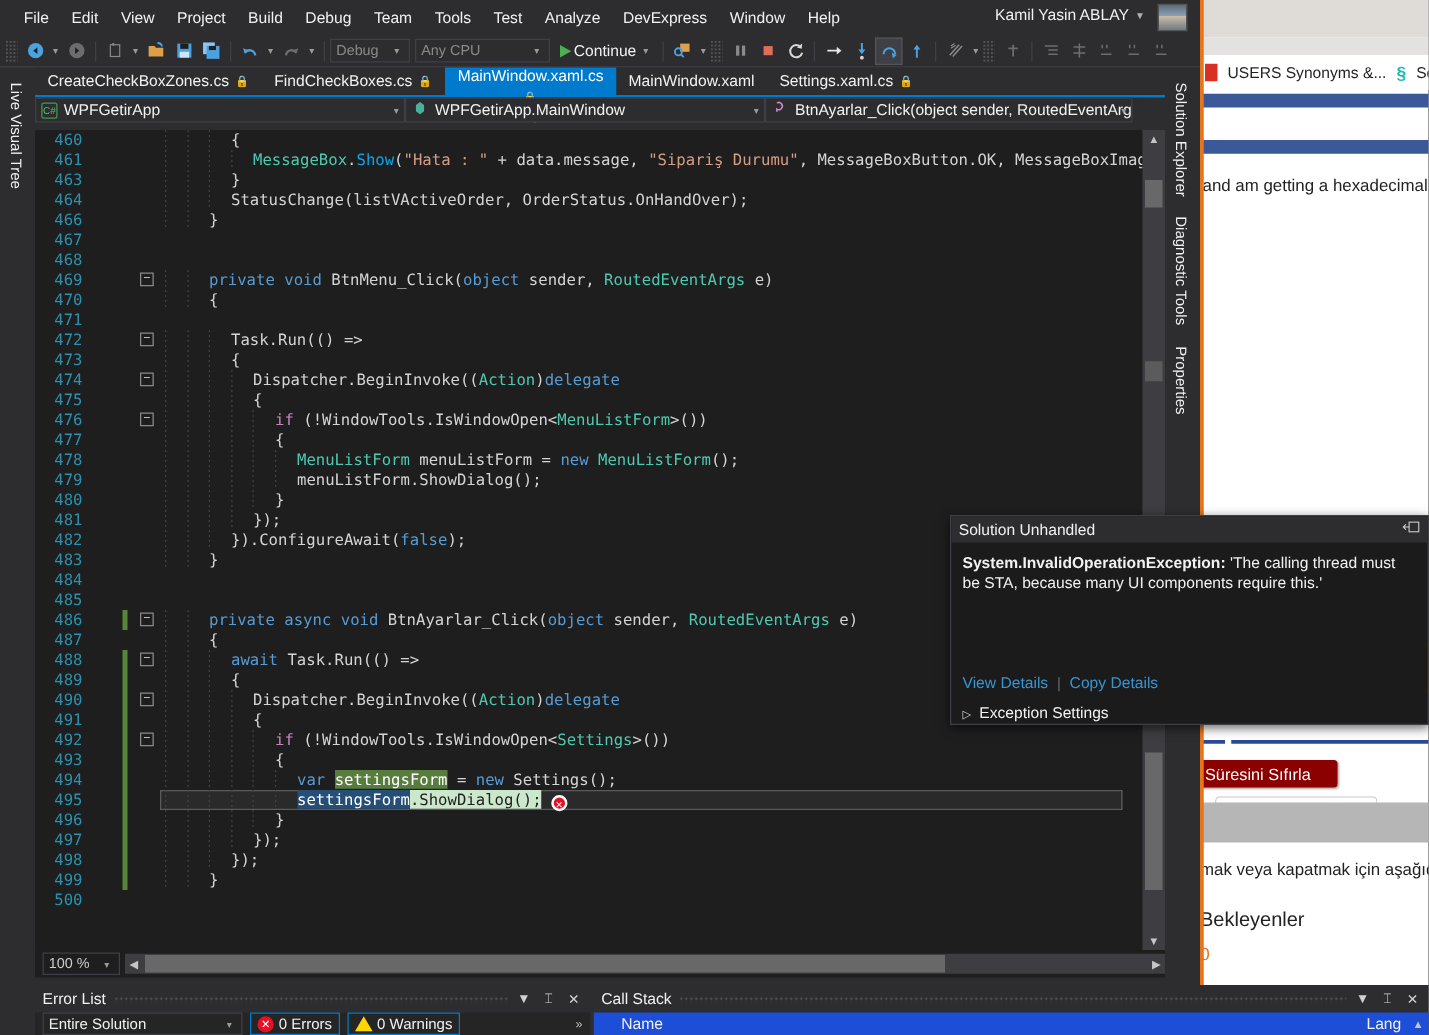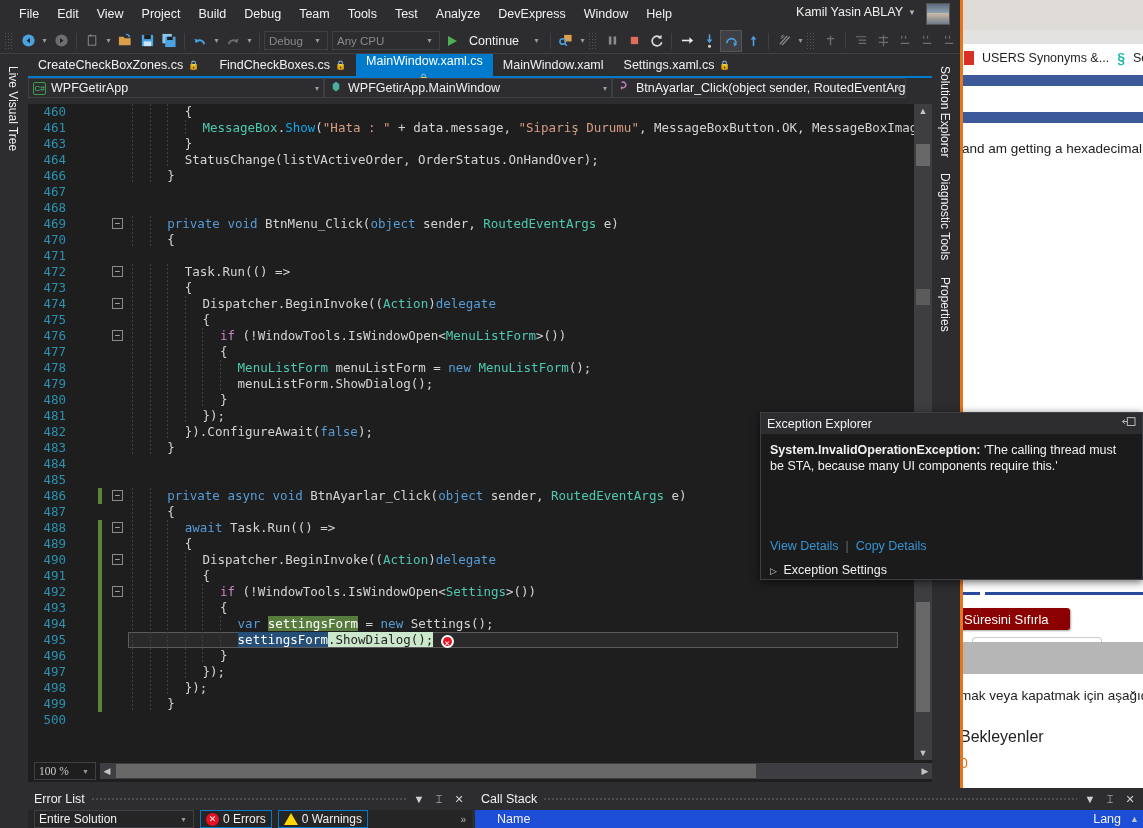--- a/index.html
+++ b/index.html
@@ -85,21 +85,21 @@
   .tb svg { display:block; }
   .tsep { width:1px; height:16px; background:#3f3f46; margin:0 4px; }
   .caretmini { font-size:8px; color:#9a9a9a; width:11px; text-align:center; }
   .combo {
     height:19px; min-width:64px; border:1px solid #3f3f46; background:#2d2d30;
     color:#8a8a8a; font-size:11.5px; display:flex; align-items:center;
     padding:0 4px; justify-content:space-between; margin-right:4px;
   }
   .combo.wide { min-width:108px; }
   .continue {
-    display:flex; align-items:center; gap:12px; color:#f1f1f1; font-size:12.5px;
+    display:flex; align-items:center; gap:2px; color:#f1f1f1; font-size:12.5px;
     padding:0 4px; white-space:nowrap;
   }
   .play { width:0;height:0;border-left:9px solid #4caf50;border-top:5.5px solid transparent;border-bottom:5.5px solid transparent; }
 
   
   .tabrow {
     height:22px; background:#2d2d30; display:flex; align-items:stretch;
     margin-left:28px; position:relative;
   }
   .dtab {
@@ -185,21 +185,21 @@
   .vscroll .arrow { height:14px; color:#c5c5c5; font-size:9px; text-align:center; line-height:14px; }
   .vthumb { position:absolute; left:2px; width:14px; background:#686868; }
 
   
   .edbottom {
     position:absolute; left:28px; top:760px; width:904px; height:22px;
     background:#1e1e1e; display:flex; align-items:center;
   }
   .zoombox { width:62px; height:18px; border:1px solid #3f3f46; color:#ccc;
              font-size:11.5px; display:flex; align-items:center; justify-content:space-between;
-             padding:0 4px; margin-left:6px;font-family:Liberation Serif, serif; }
+             padding:0 4px; margin-left:6px; }
   .hscroll { position:relative; flex:1; height:16px; background:#3e3e42; margin-left:4px; }
   .hthumb { position:absolute; top:1px; height:14px; background:#686868; }
   .harrow { position:absolute; top:0; width:14px; height:16px; color:#c5c5c5; text-align:center;
             line-height:16px; font-size:9px; }
 
   
   .bottomrow { position:absolute; left:28px; top:788px; width:1115px; height:40px; }
   .toolwin { position:absolute; top:0; height:40px; background:#2d2d30; }
   .tw-title {
     height:22px; display:flex; align-items:center; padding:0 6px; gap:6px;
@@ -628,21 +628,21 @@
           <span style="padding-left:22px;">Name</span>
           <span style="position:absolute;right:22px;color:#f1f1f1;">Lang</span>
           <span style="position:absolute;right:4px;color:#c5c5c5;font-size:9px;">▲</span>
         </div>
       </div>
     </div>
   </div>
 
   <div class="exc">
     <div class="exc-head">
-      <span>Exception Explorer</span>
+      <span>Solution Unhandled</span>
       <span>
         <svg width="14" height="12" viewBox="0 0 16 14">
             <rect x="6" y="2" width="9" height="9" fill="none" stroke="#d0d0d0"></rect>
             <path d="M0 6.5 H6 M3 4 L0.6 6.5 L3 9" fill="none" stroke="#d0d0d0"></path>
           </svg>
       </span>
     </div>
     <div class="exc-body">
       <div class="exc-msg">
         <b>System.InvalidOperationException:</b>

